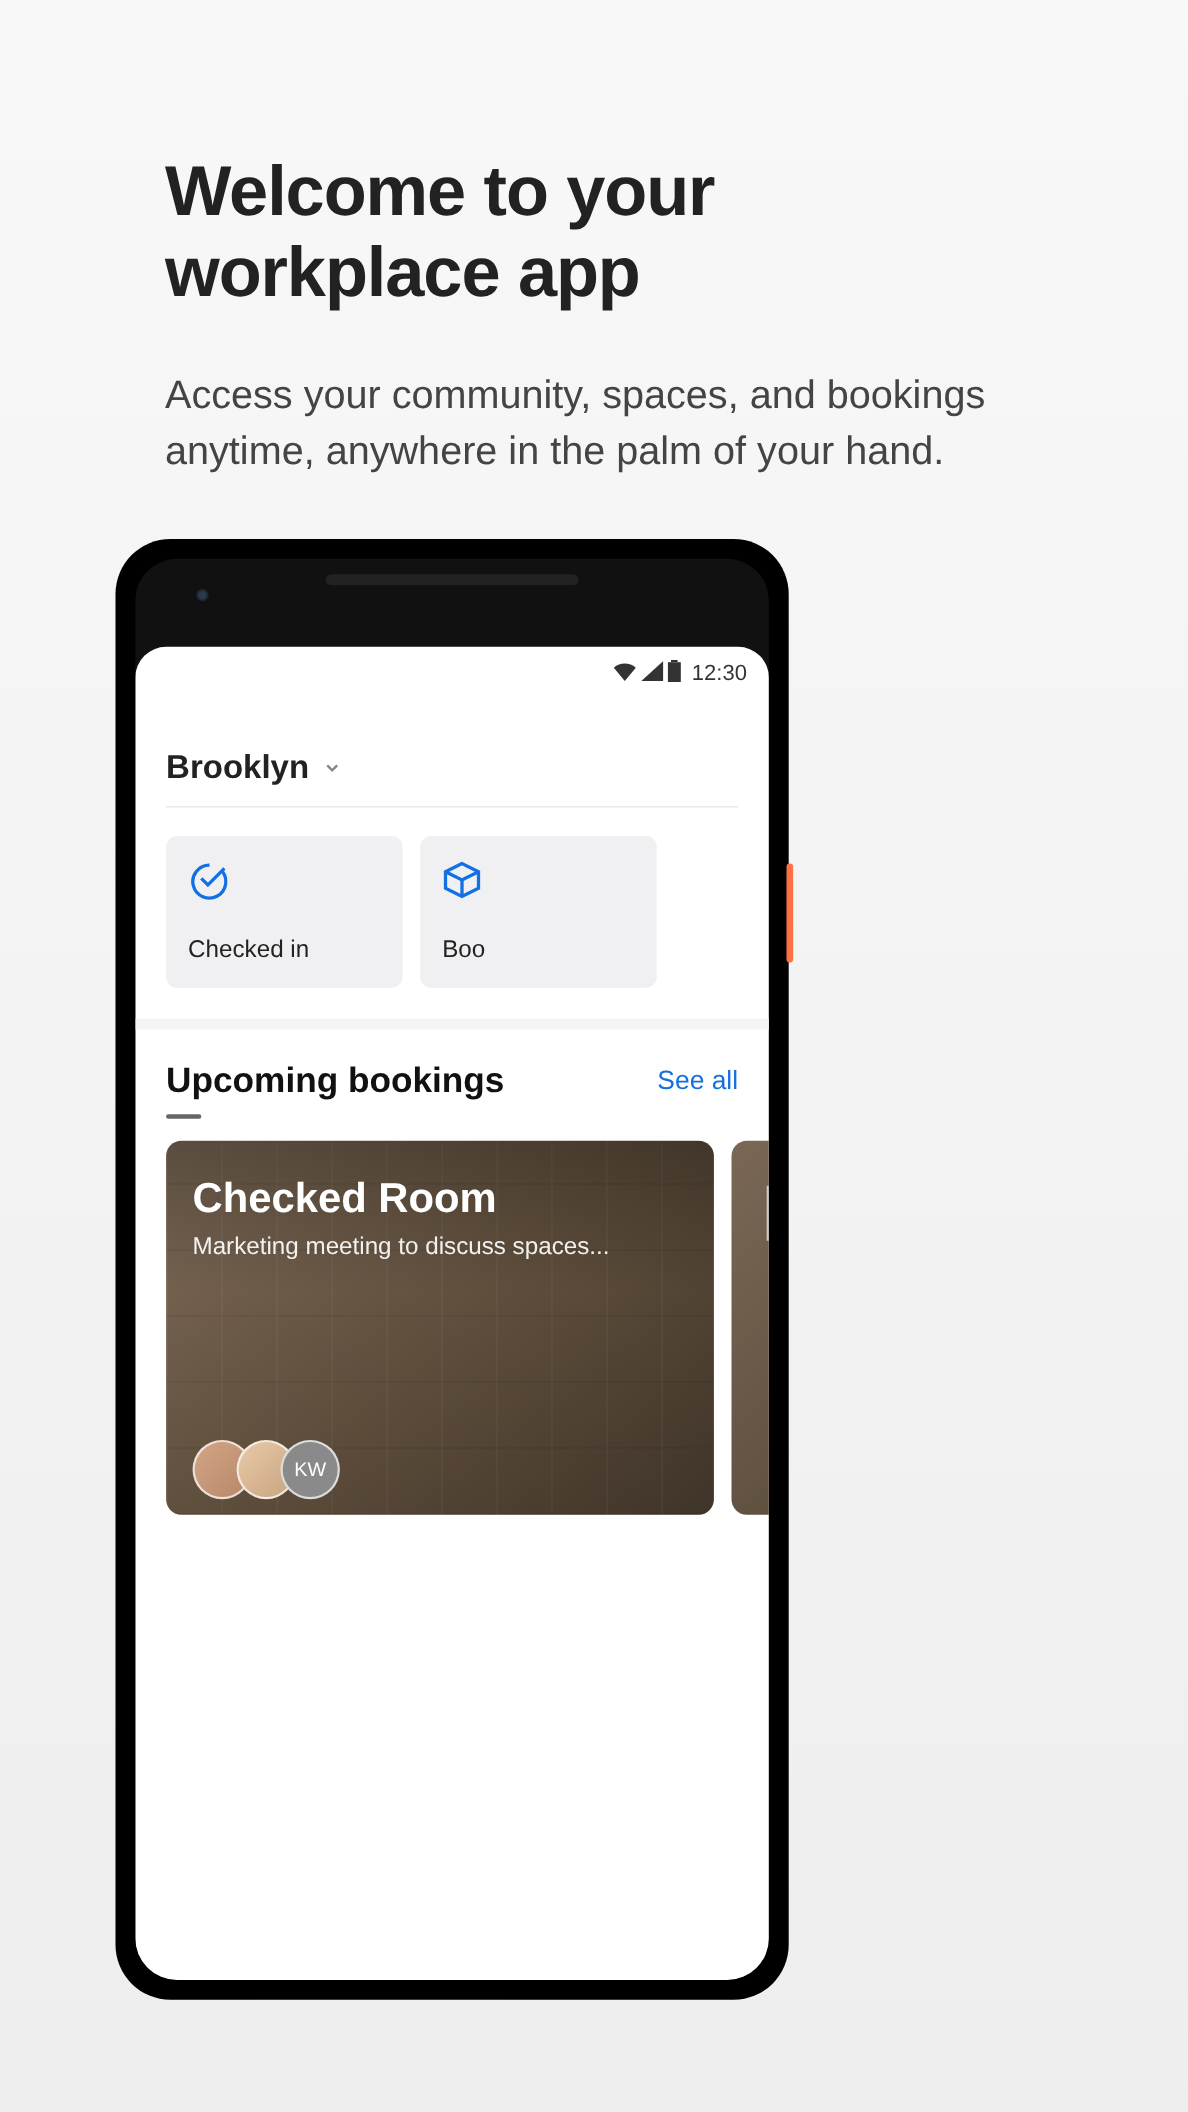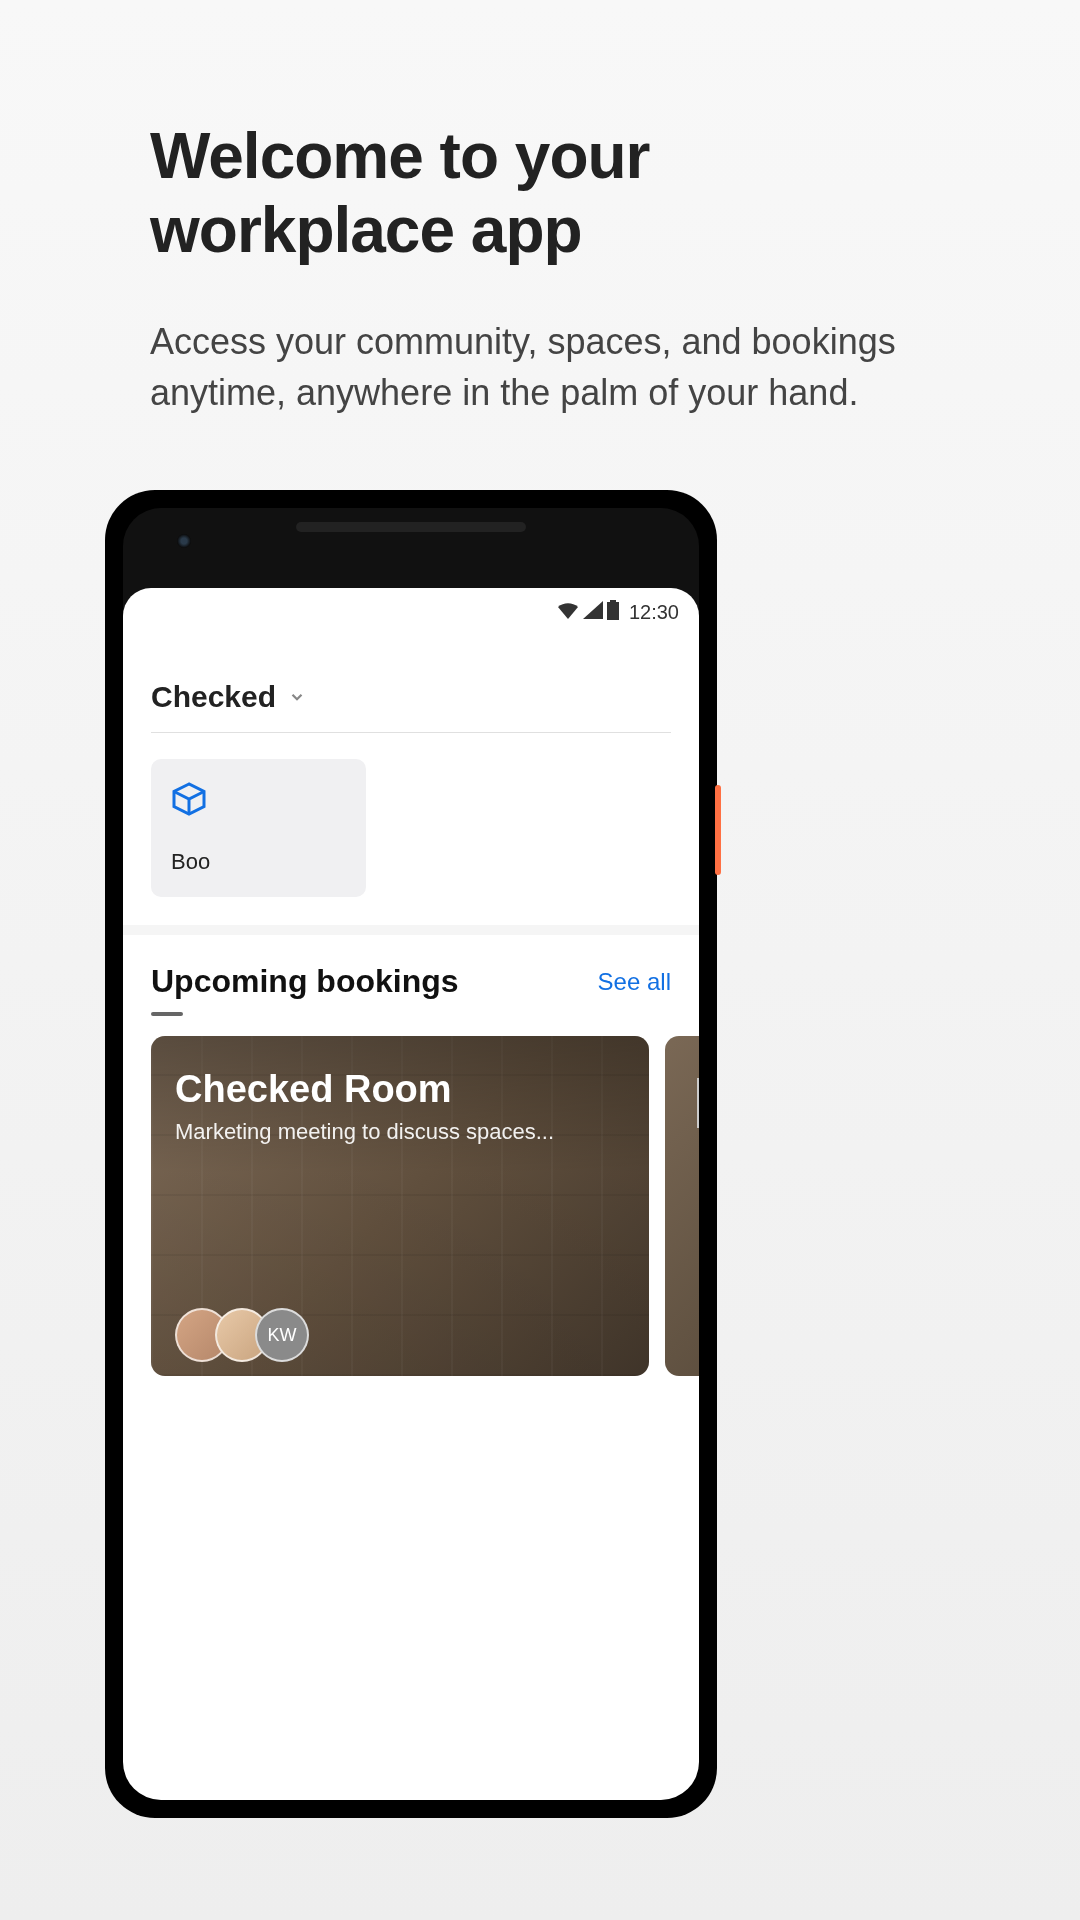--- a/index.html
+++ b/index.html
@@ -6,20 +6,21 @@
     body {
       font-family: -apple-system, BlinkMacSystemFont, 'Segoe UI', Helvetica, Arial, sans-serif;
       background: linear-gradient(180deg, #f8f8f8 0%, #eeeeee 100%);
       width: 1080px;
       height: 1920px;
       overflow: hidden;
       position: relative;
     }
     .page-header {
       padding: 120px 150px 0 150px;
+      margin-top: 17px;
     }
     .page-title {
       font-size: 64px;
       font-weight: 600;
       color: #222;
       line-height: 1.15;
       letter-spacing: -1px;
     }
     .page-subtitle {
       font-size: 36px;
@@ -283,28 +284,37 @@
                 <rect x="0" y="2" width="12" height="18" fill="currentColor"></rect>
               </svg>
           </span>
         </div>
         <span class="status-time">12:30</span>
       </div>
 
 
       <div class="location-section">
         <div class="location-selector">
-          <span class="location-name">Checked</span>
+          <span class="location-name">Brooklyn</span>
           <svg width="18" height="18" viewBox="0 0 24 24" fill="none" stroke="#888" stroke-width="3">
             <polyline points="6 9 12 15 18 9"></polyline>
           </svg>
         </div>
       </div>
 
       <div class="cards-row">
+        <div class="action-card">
+          <span class="action-card-icon">
+            <svg width="36" height="36" viewBox="0 0 24 24" fill="none" stroke="currentColor" stroke-width="2">
+              <path d="M20 6a10 10 0 1 1-7-3"></path>
+              <polyline points="8 11 12 15 22 5"></polyline>
+            </svg>
+          </span>
+          <span class="action-card-label">Checked in</span>
+        </div>
         <div class="action-card">
           <span class="action-card-icon">
             <svg width="36" height="36" viewBox="0 0 24 24" fill="none" stroke="currentColor" stroke-width="2">
               <path d="M12 2L2 7v10l10 5 10-5V7l-10-5z"></path>
               <path d="M2 7l10 5 10-5M12 12v10"></path>
             </svg>
           </span>
           <span class="action-card-label">Boo</span>
         </div>
       </div>

